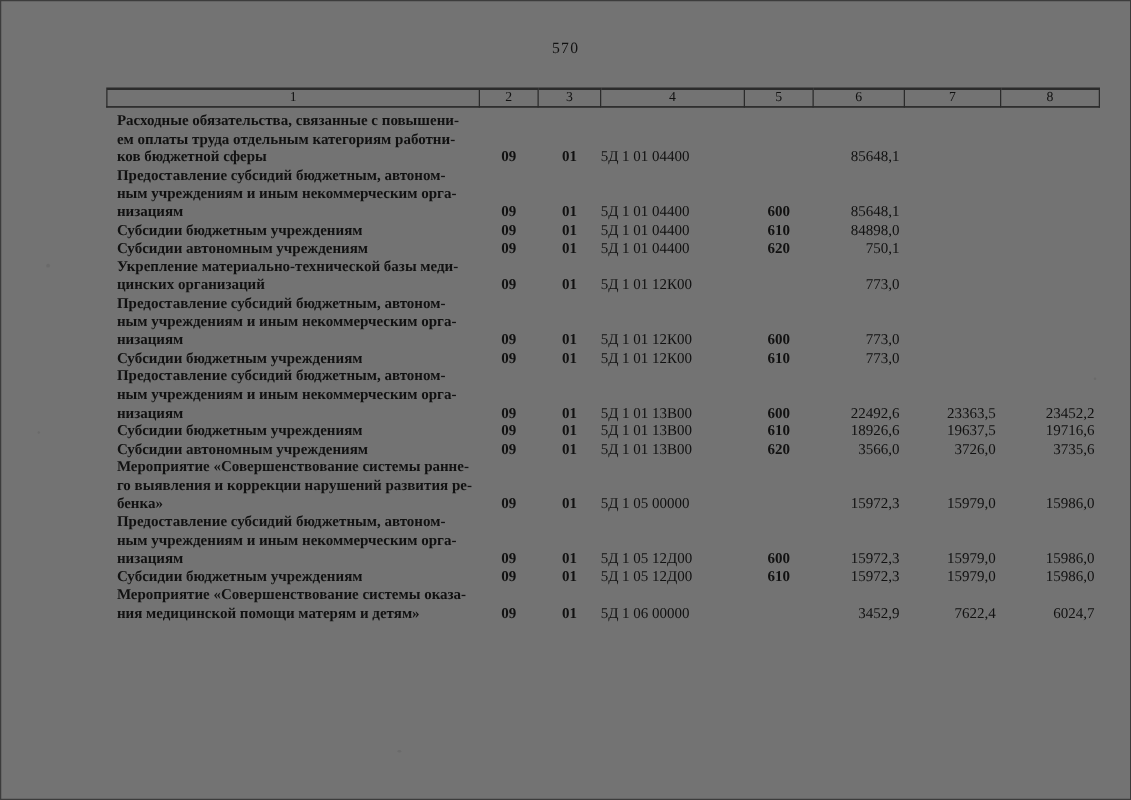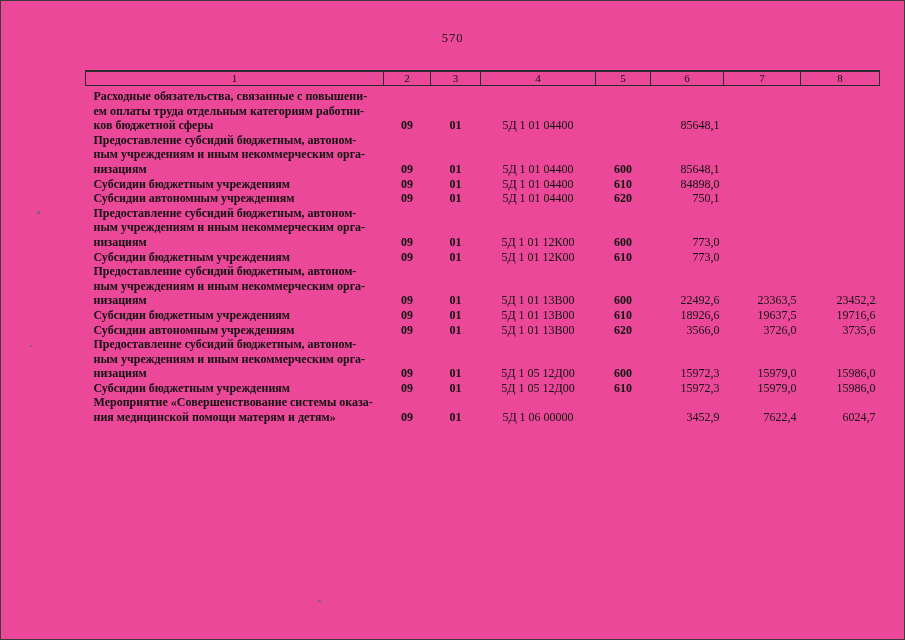--- a/index.html
+++ b/index.html
@@ -10,21 +10,21 @@
     background: #ffffff;
     font-family: "Liberation Serif", "DejaVu Serif", serif;
     color: #111;
   }
   .page {
     position: absolute;
     left: 0; top: 0;
     width: 903px;
     height: 638px;
     border: 1px solid #3c3c3c;
-    background: #ec4899;
+    background: #737373;
     overflow: hidden;
   }
   .page-number {
     position: absolute;
     top: 30px;
     left: 0;
     width: 100%;
     text-align: center;
     font-size: 12.5px;
     letter-spacing: 1px;
@@ -55,21 +55,21 @@
   }
   tbody tr:first-child td { padding-top: 3px; }
   td.col1 {
     padding-left: 8px;
     padding-right: 2px;
     white-space: pre-line;
     text-align: left;
     font-weight: bold;
   }
   td.col2, td.col3, td.col5 { text-align: center; font-weight: bold; }
-  td.col4 { text-align: center; white-space: nowrap; }
+  td.col4 { white-space: nowrap; }
   td.col6, td.col7, td.col8 { text-align: right; padding-right: 4px; }
   .speck {
     position: absolute;
     background: #6a6a6a;
     border-radius: 50%;
   }
 </style>
 </head>
 <body>
 
@@ -139,20 +139,31 @@
     <td class="col1">Субсидии автономным учреждениям</td>
     <td class="col2">09</td>
     <td class="col3">01</td>
     <td class="col4">5Д 1 01 04400</td>
     <td class="col5">620</td>
     <td class="col6">750,1</td>
     <td class="col7"></td>
     <td class="col8"></td>
   </tr>
         <tr>
+    <td class="col1">Укрепление материально-технической базы меди-
+цинских организаций</td>
+    <td class="col2">09</td>
+    <td class="col3">01</td>
+    <td class="col4">5Д 1 01 12К00</td>
+    <td class="col5"></td>
+    <td class="col6">773,0</td>
+    <td class="col7"></td>
+    <td class="col8"></td>
+  </tr>
+        <tr>
     <td class="col1">Предоставление субсидий бюджетным, автоном-
 ным учреждениям и иным некоммерческим орга-
 низациям</td>
     <td class="col2">09</td>
     <td class="col3">01</td>
     <td class="col4">5Д 1 01 12К00</td>
     <td class="col5">600</td>
     <td class="col6">773,0</td>
     <td class="col7"></td>
     <td class="col8"></td>
@@ -193,20 +204,32 @@
     <td class="col1">Субсидии автономным учреждениям</td>
     <td class="col2">09</td>
     <td class="col3">01</td>
     <td class="col4">5Д 1 01 13В00</td>
     <td class="col5">620</td>
     <td class="col6">3566,0</td>
     <td class="col7">3726,0</td>
     <td class="col8">3735,6</td>
   </tr>
         <tr>
+    <td class="col1">Мероприятие «Совершенствование системы ранне-
+го выявления и коррекции нарушений развития ре-
+бенка»</td>
+    <td class="col2">09</td>
+    <td class="col3">01</td>
+    <td class="col4">5Д 1 05 00000</td>
+    <td class="col5"></td>
+    <td class="col6">15972,3</td>
+    <td class="col7">15979,0</td>
+    <td class="col8">15986,0</td>
+  </tr>
+        <tr>
     <td class="col1">Предоставление субсидий бюджетным, автоном-
 ным учреждениям и иным некоммерческим орга-
 низациям</td>
     <td class="col2">09</td>
     <td class="col3">01</td>
     <td class="col4">5Д 1 05 12Д00</td>
     <td class="col5">600</td>
     <td class="col6">15972,3</td>
     <td class="col7">15979,0</td>
     <td class="col8">15986,0</td>

